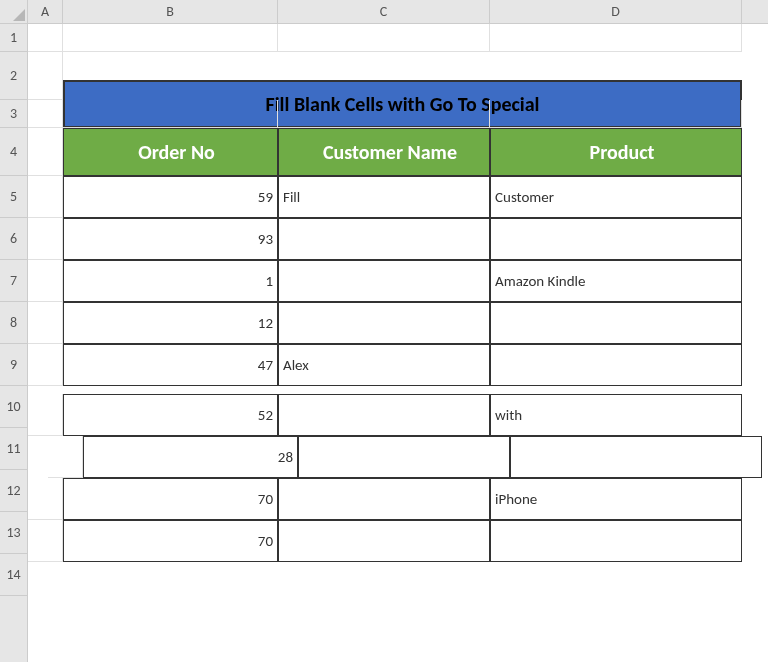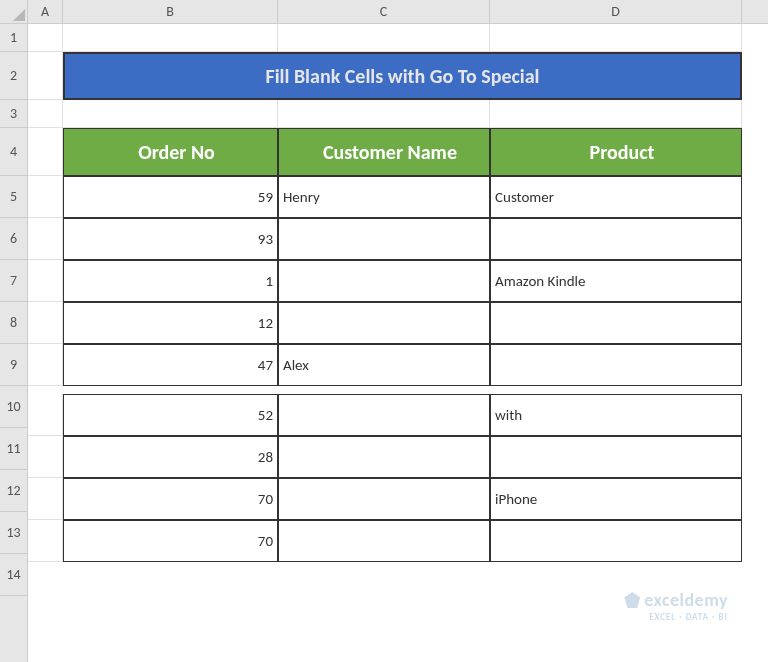--- a/index.html
+++ b/index.html
@@ -78,28 +78,29 @@
     .cell {
       border-right: 1px solid #e0e0e0;
       border-bottom: 1px solid #e0e0e0;
       overflow: hidden;
       display: flex;
       align-items: center;
       padding: 0 4px;
     }
     .title-bar {
       background: #3d6cc4;
-      color: #e5e5e5;
+      color: #000000;
       border: 2px solid #333;
       font-weight: bold;
       font-size: 20px;
       justify-content: center;
       height: 100%;
       display: flex;
       align-items: center;
+      margin-top: 28px;
     }
     .header-cell {
       background: #6fac46;
       color: #fff;
       border: 1px solid #333;
       font-weight: bold;
       font-size: 20px;
       justify-content: center;
       display: flex;
       align-items: center;
@@ -196,21 +197,21 @@
       </div>
       <div class="grid-row" style="height: 48px;">
         <div class="cell" style="width: 35px; height: 48px;"></div>
         <div class="header-cell" style="width: 215px; height: 48px;">Order No</div>
         <div class="header-cell" style="width: 212px; height: 48px;">Customer Name</div>
         <div class="header-cell" style="width: 252px; height: 48px;">Product</div>
       </div>
       <div class="grid-row" style="height: 42px;">
         <div class="cell" style="width: 35px; height: 42px;"></div>
         <div class="data-cell num" style="width: 215px; height: 42px;">59</div>
-        <div class="data-cell txt" style="width: 212px; height: 42px;">Henry</div>
+        <div class="data-cell txt" style="width: 212px; height: 42px;">Fill</div>
         <div class="data-cell txt" style="width: 252px; height: 42px;">Customer</div>
       </div>
       <div class="grid-row" style="height: 42px;">
         <div class="cell" style="width: 35px; height: 42px;"></div>
         <div class="data-cell num" style="width: 215px; height: 42px;">93</div>
         <div class="data-cell txt" style="width: 212px; height: 42px;"></div>
         <div class="data-cell txt" style="width: 252px; height: 42px;"></div>
       </div>
       <div class="grid-row" style="height: 42px;">
         <div class="cell" style="width: 35px; height: 42px;"></div>
@@ -229,40 +230,33 @@
         <div class="data-cell num" style="width: 215px; height: 42px;">47</div>
         <div class="data-cell txt" style="width: 212px; height: 42px;">Alex</div>
         <div class="data-cell txt" style="width: 252px; height: 42px;"></div>
       </div>
       <div class="grid-row" style="height: 42px;">
         <div class="cell" style="width: 35px; height: 42px;"></div>
         <div class="data-cell num" style="width: 215px; height: 42px;">52</div>
         <div class="data-cell txt" style="width: 212px; height: 42px;"></div>
         <div class="data-cell txt" style="width: 252px; height: 42px;">with</div>
       </div>
-      <div class="grid-row" style="height: 42px;">
+      <div class="grid-row" style="height: 42px; margin-left: 20px;">
         <div class="cell" style="width: 35px; height: 42px;"></div>
         <div class="data-cell num" style="width: 215px; height: 42px;">28</div>
         <div class="data-cell txt" style="width: 212px; height: 42px;"></div>
         <div class="data-cell txt" style="width: 252px; height: 42px;"></div>
       </div>
       <div class="grid-row" style="height: 42px;">
         <div class="cell" style="width: 35px; height: 42px;"></div>
         <div class="data-cell num" style="width: 215px; height: 42px;">70</div>
         <div class="data-cell txt" style="width: 212px; height: 42px;"></div>
         <div class="data-cell txt" style="width: 252px; height: 42px;">iPhone</div>
       </div>
       <div class="grid-row" style="height: 42px;">
         <div class="cell" style="width: 35px; height: 42px;"></div>
         <div class="data-cell num" style="width: 215px; height: 42px;">70</div>
         <div class="data-cell txt" style="width: 212px; height: 42px;"></div>
         <div class="data-cell txt" style="width: 252px; height: 42px;"></div>
       </div>
     </div>
 
-  <div class="watermark">
-    <div class="big">
-      <span class="wm-icon"></span>
-      <span>exceldemy</span>
-    </div>
-    <div class="small">EXCEL · DATA · BI</div>
-  </div>
 </div>
 
 </body></html>

